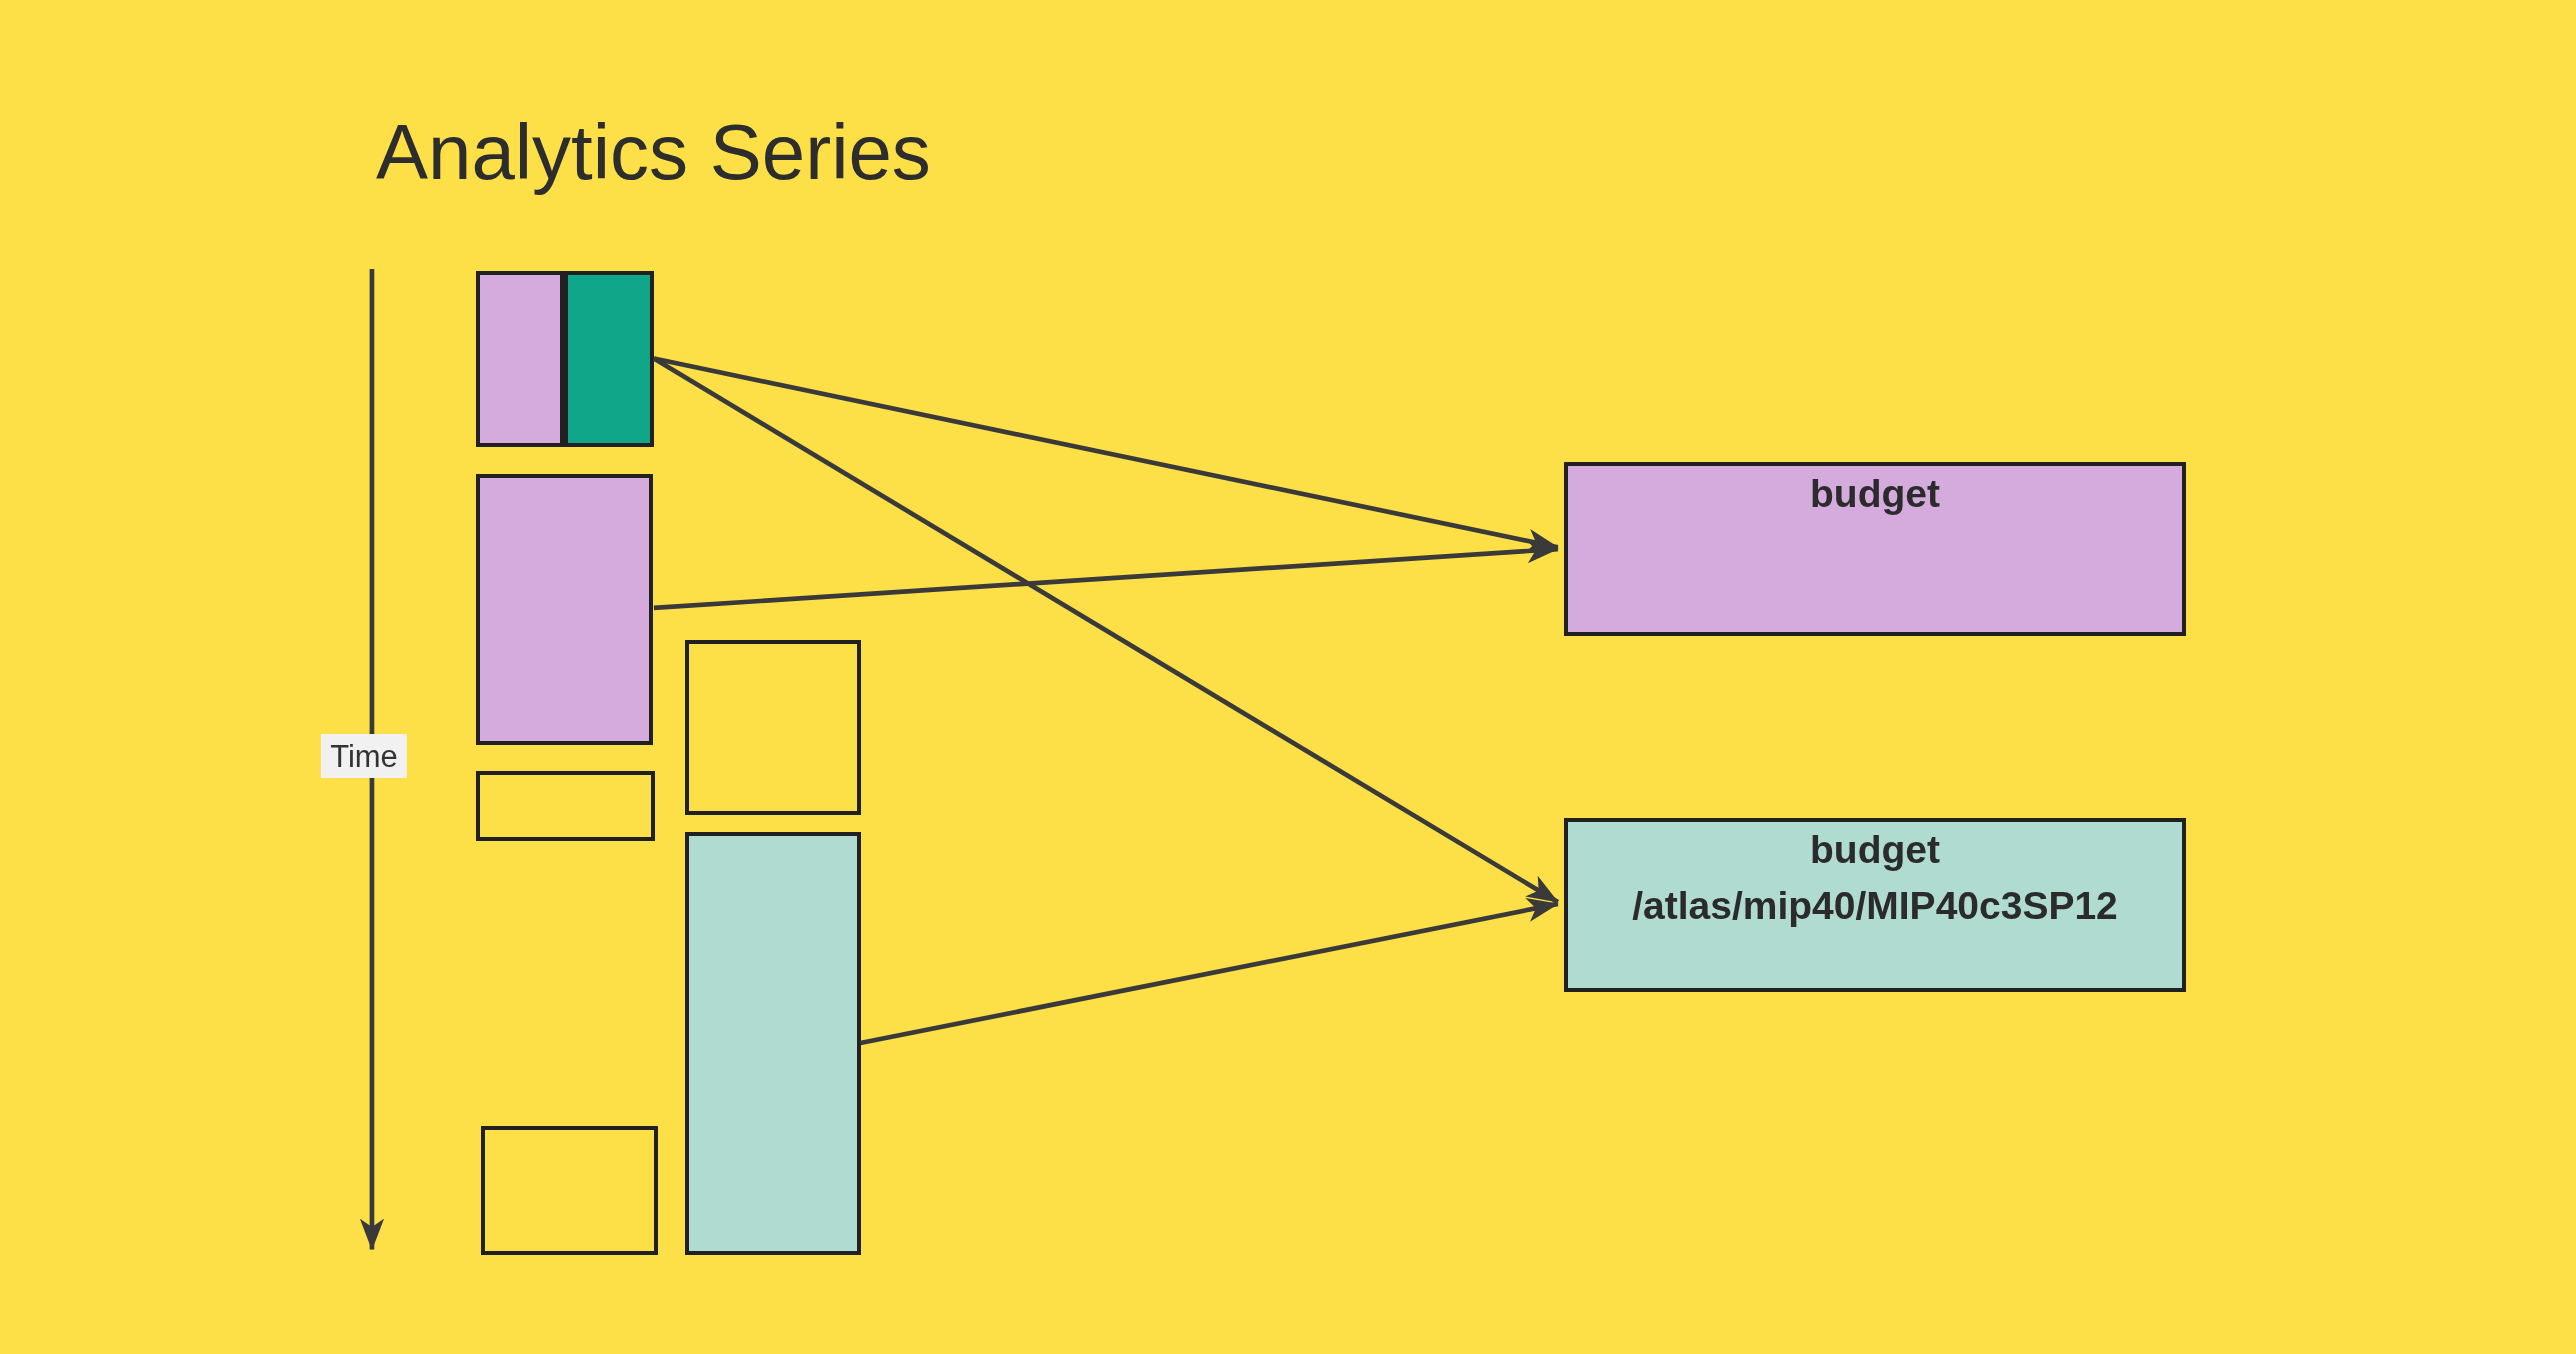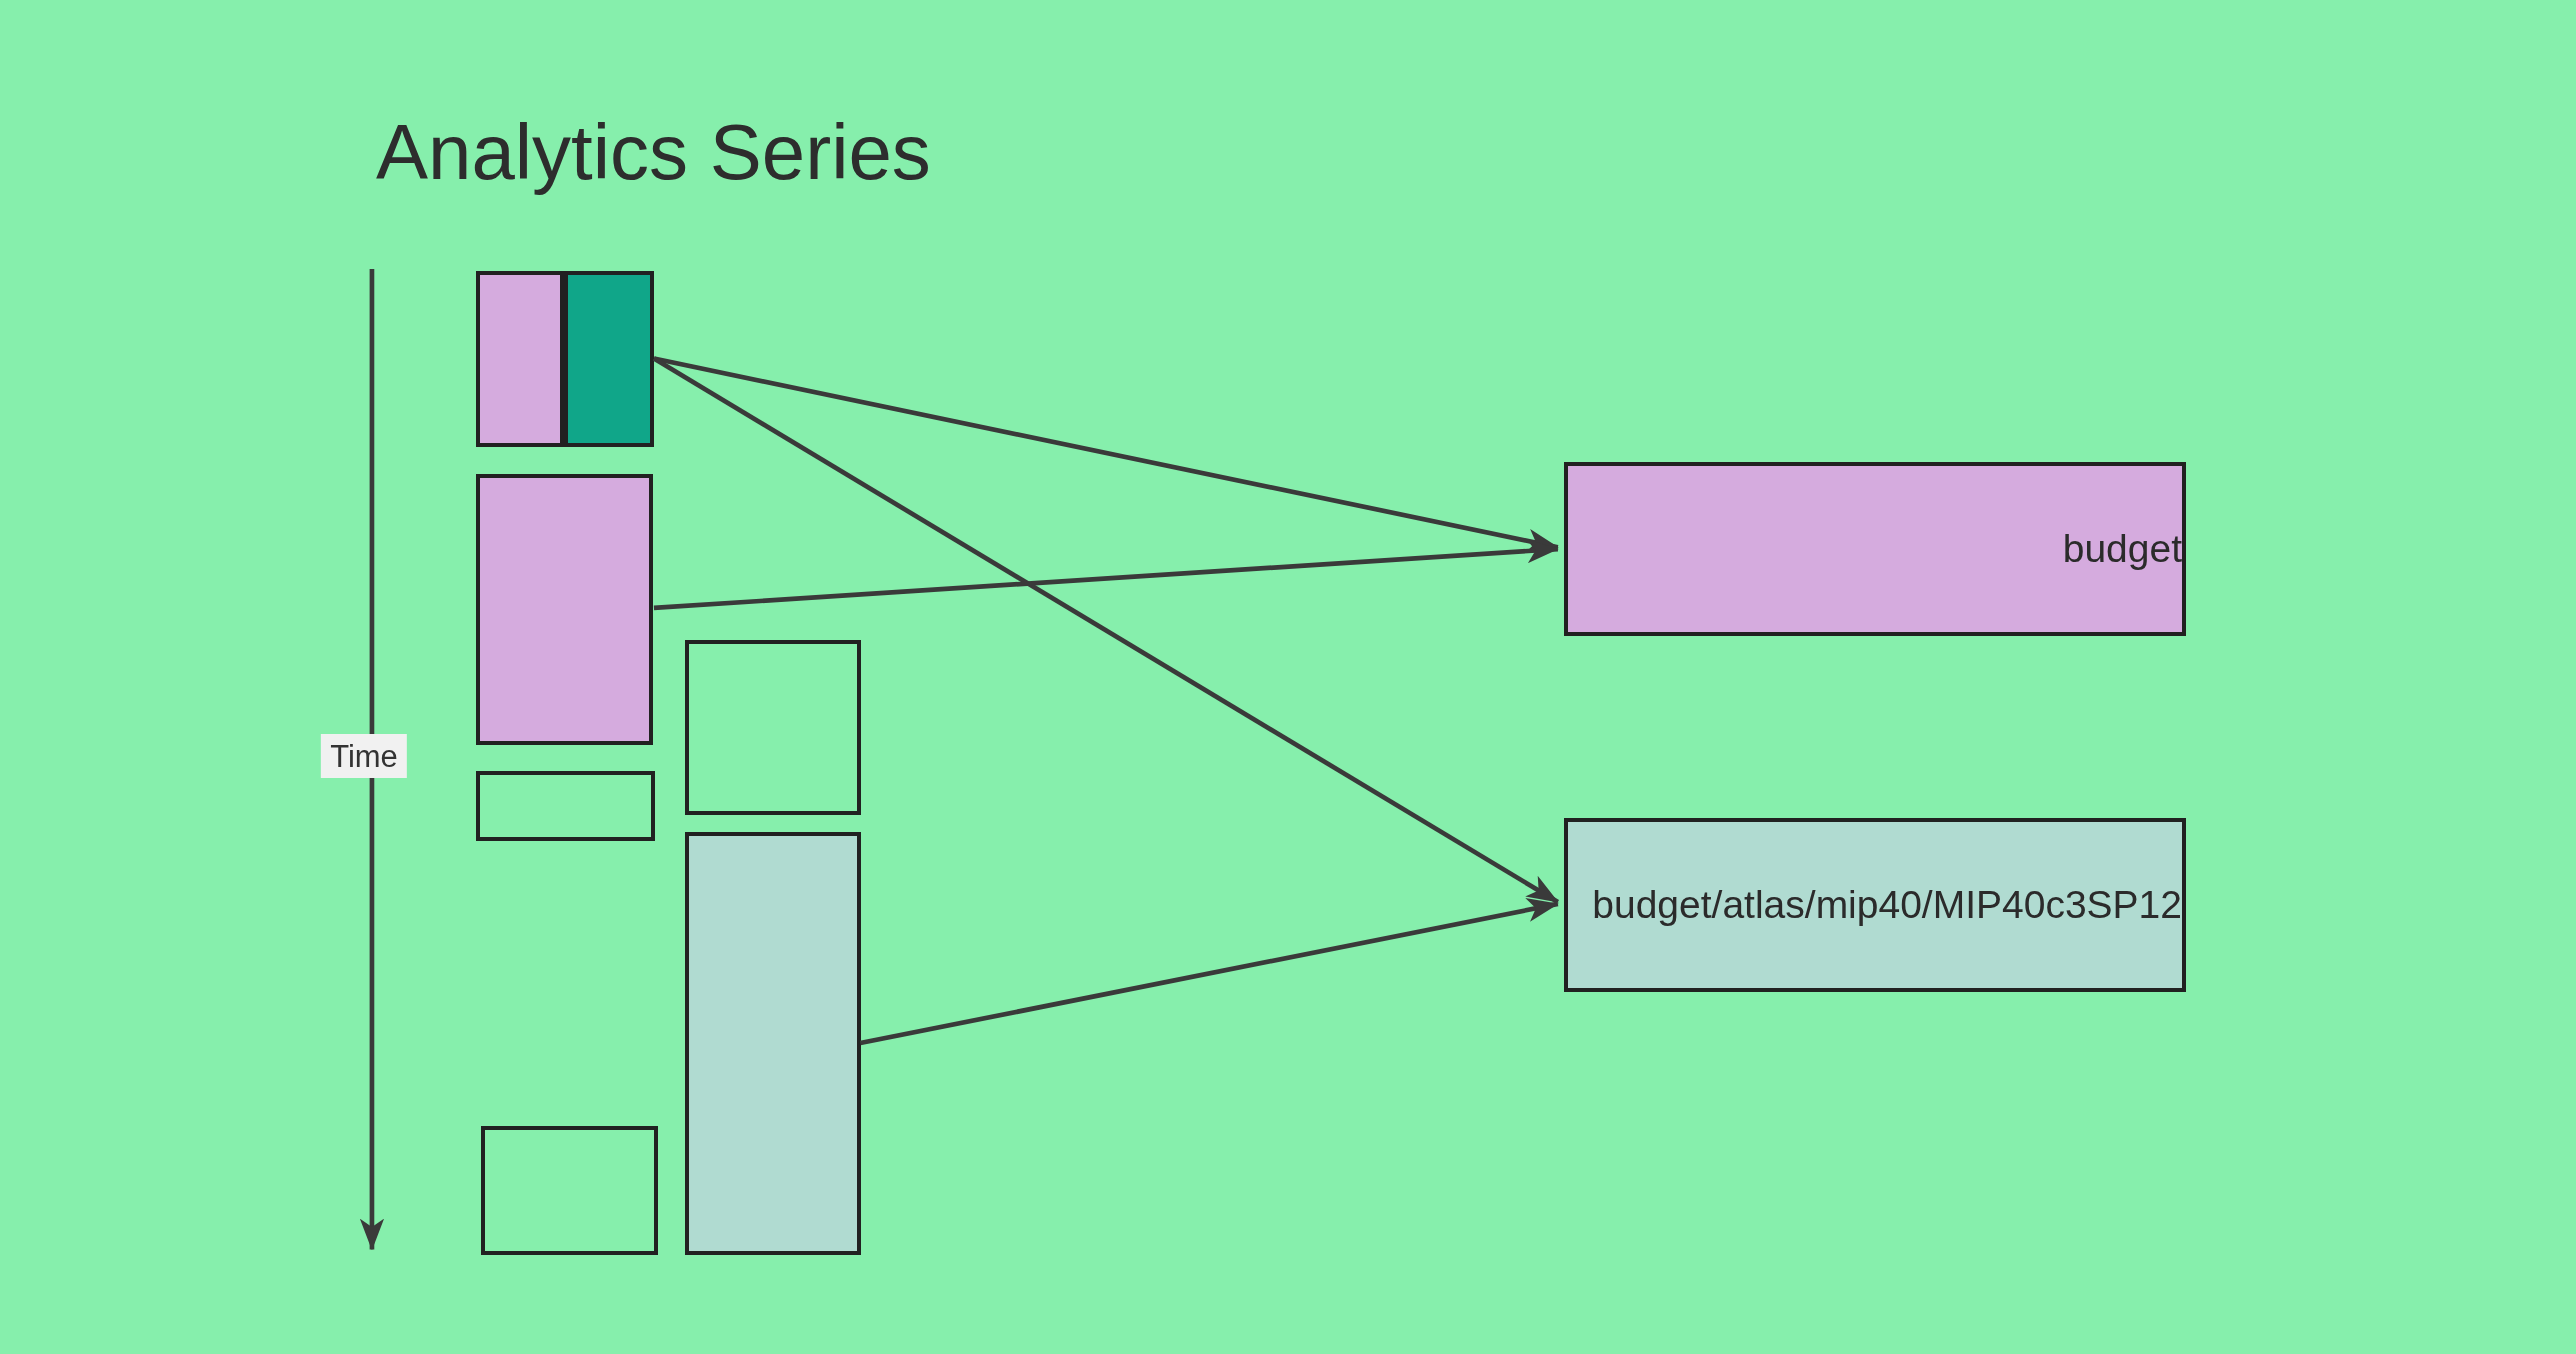--- a/index.html
+++ b/index.html
@@ -4,21 +4,21 @@
 <style>
   html, body {
     margin: 0;
     padding: 0;
     background: #f1f1f1;
   }
   #canvas {
     position: relative;
     width: 2576px;
     height: 1354px;
-    background: #86efac;
+    background: #fde047;
     font-family: "Liberation Sans", sans-serif;
     color: #2d2d2d;
     overflow: hidden;
   }
   .title {
     position: absolute;
     font-size: 78px;
     line-height: 1.1;
     font-weight: 400;
     color: #2d2d2d;
@@ -41,26 +41,28 @@
   #blk-empty-tall    { left: 685px; top: 640px;  width: 176px; height: 175px; }
   #blk-mint-tall     { left: 685px; top: 832px;  width: 176px; height: 423px; }
   #blk-empty-bottom  { left: 481px; top: 1126px; width: 177px; height: 129px; }
 
   
   .dim-box {
     position: absolute;
     box-sizing: border-box;
     border: 4.7px solid #212121;
     display: flex;
-    justify-content: flex-end;
+    flex-direction: column;
+    justify-content: flex-start;
     align-items: center;
     text-align: center;
     font-size: 39px;
     line-height: 56px;
     color: #2b2b2b;
+    font-weight: bold;
   }
   #dim-sp61 { left: 1564px; top: 462px; width: 622px; height: 174px; }
   #dim-sp12 { left: 1564px; top: 818px; width: 622px; height: 174px; }
 
   
   #edges {
     position: absolute;
     left: 0; top: 0;
     width: 2576px;
     height: 1354px;

